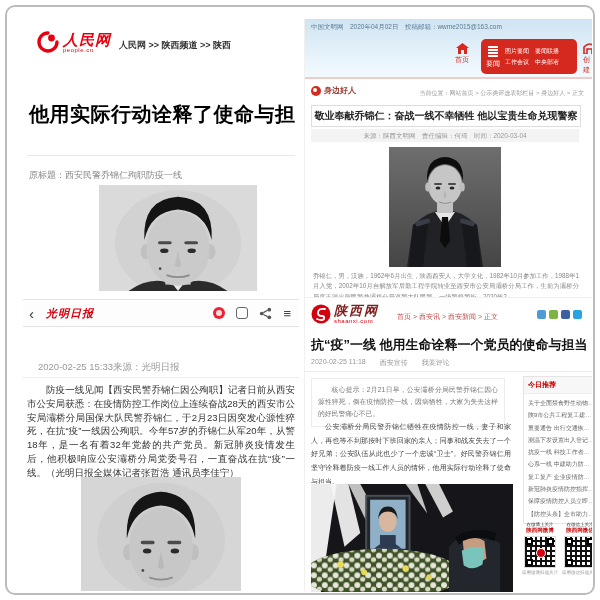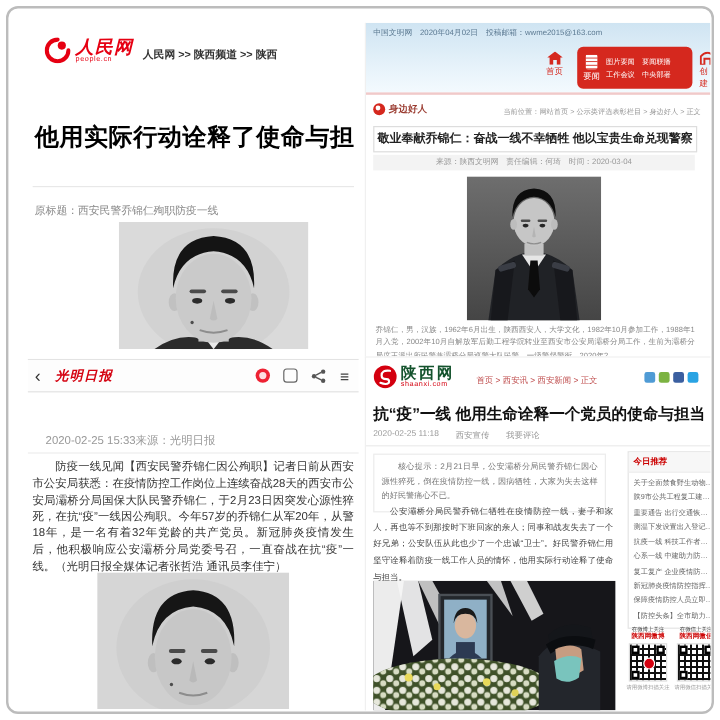--- a/index.html
+++ b/index.html
@@ -56,21 +56,21 @@
   .gm-menu{font-size:13px;color:#444;line-height:1;}
   .gm-title{font-size:15px;font-weight:bold;color:#111;}
   .gm-date{font-size:9.5px;color:#999;margin-left:11px;}
   .gm-hr{height:1px;background:#ededed;}
   .gm-body{font-size:9.5px;color:#333;line-height:1.45;text-align:justify;text-indent:2em;}
 
   
   #p-shaanxi{left:297px;top:290px;width:287px;height:294px;border-left:1px solid #f0f0f0;border-top:1px solid #f0f0f0;}
   .sx-logo{display:flex;align-items:center;gap:3px;}
   .sx-logo .col{display:flex;flex-direction:column;line-height:1;}
-  .sx-logo .cn{color:#14532d;font-weight:bold;font-size:13px;letter-spacing:2px;}
+  .sx-logo .cn{color:#7f1d1d;font-weight:bold;font-style:italic;font-size:13px;letter-spacing:2px;}
   .sx-logo .en{color:#d4000f;font-size:6px;letter-spacing:.5px;margin-top:1px;}
   .sx-crumb{font-size:7px;color:#c05050;}
   .sx-share{display:flex;gap:3px;}
   .sx-share span{width:9px;height:9px;border-radius:2px;display:block;}
   .sx-title{font-size:13px;font-weight:bold;color:#111;}
   .sx-meta{font-size:7px;color:#999;display:flex;gap:14px;}
   .sx-hr{height:1px;background:#ececec;}
   .sx-leadbox{border:1px solid #ececec;padding:5px 6px;font-size:6.8px;color:#777;line-height:1.8;text-align:justify;text-indent:2em;}
   .sx-para{font-size:7px;color:#444;line-height:1.95;text-align:justify;text-indent:2em;}
   .sx-side{position:absolute;left:218px;top:78px;width:74px;border:1px solid #e4e4e4;background:#fff;}

